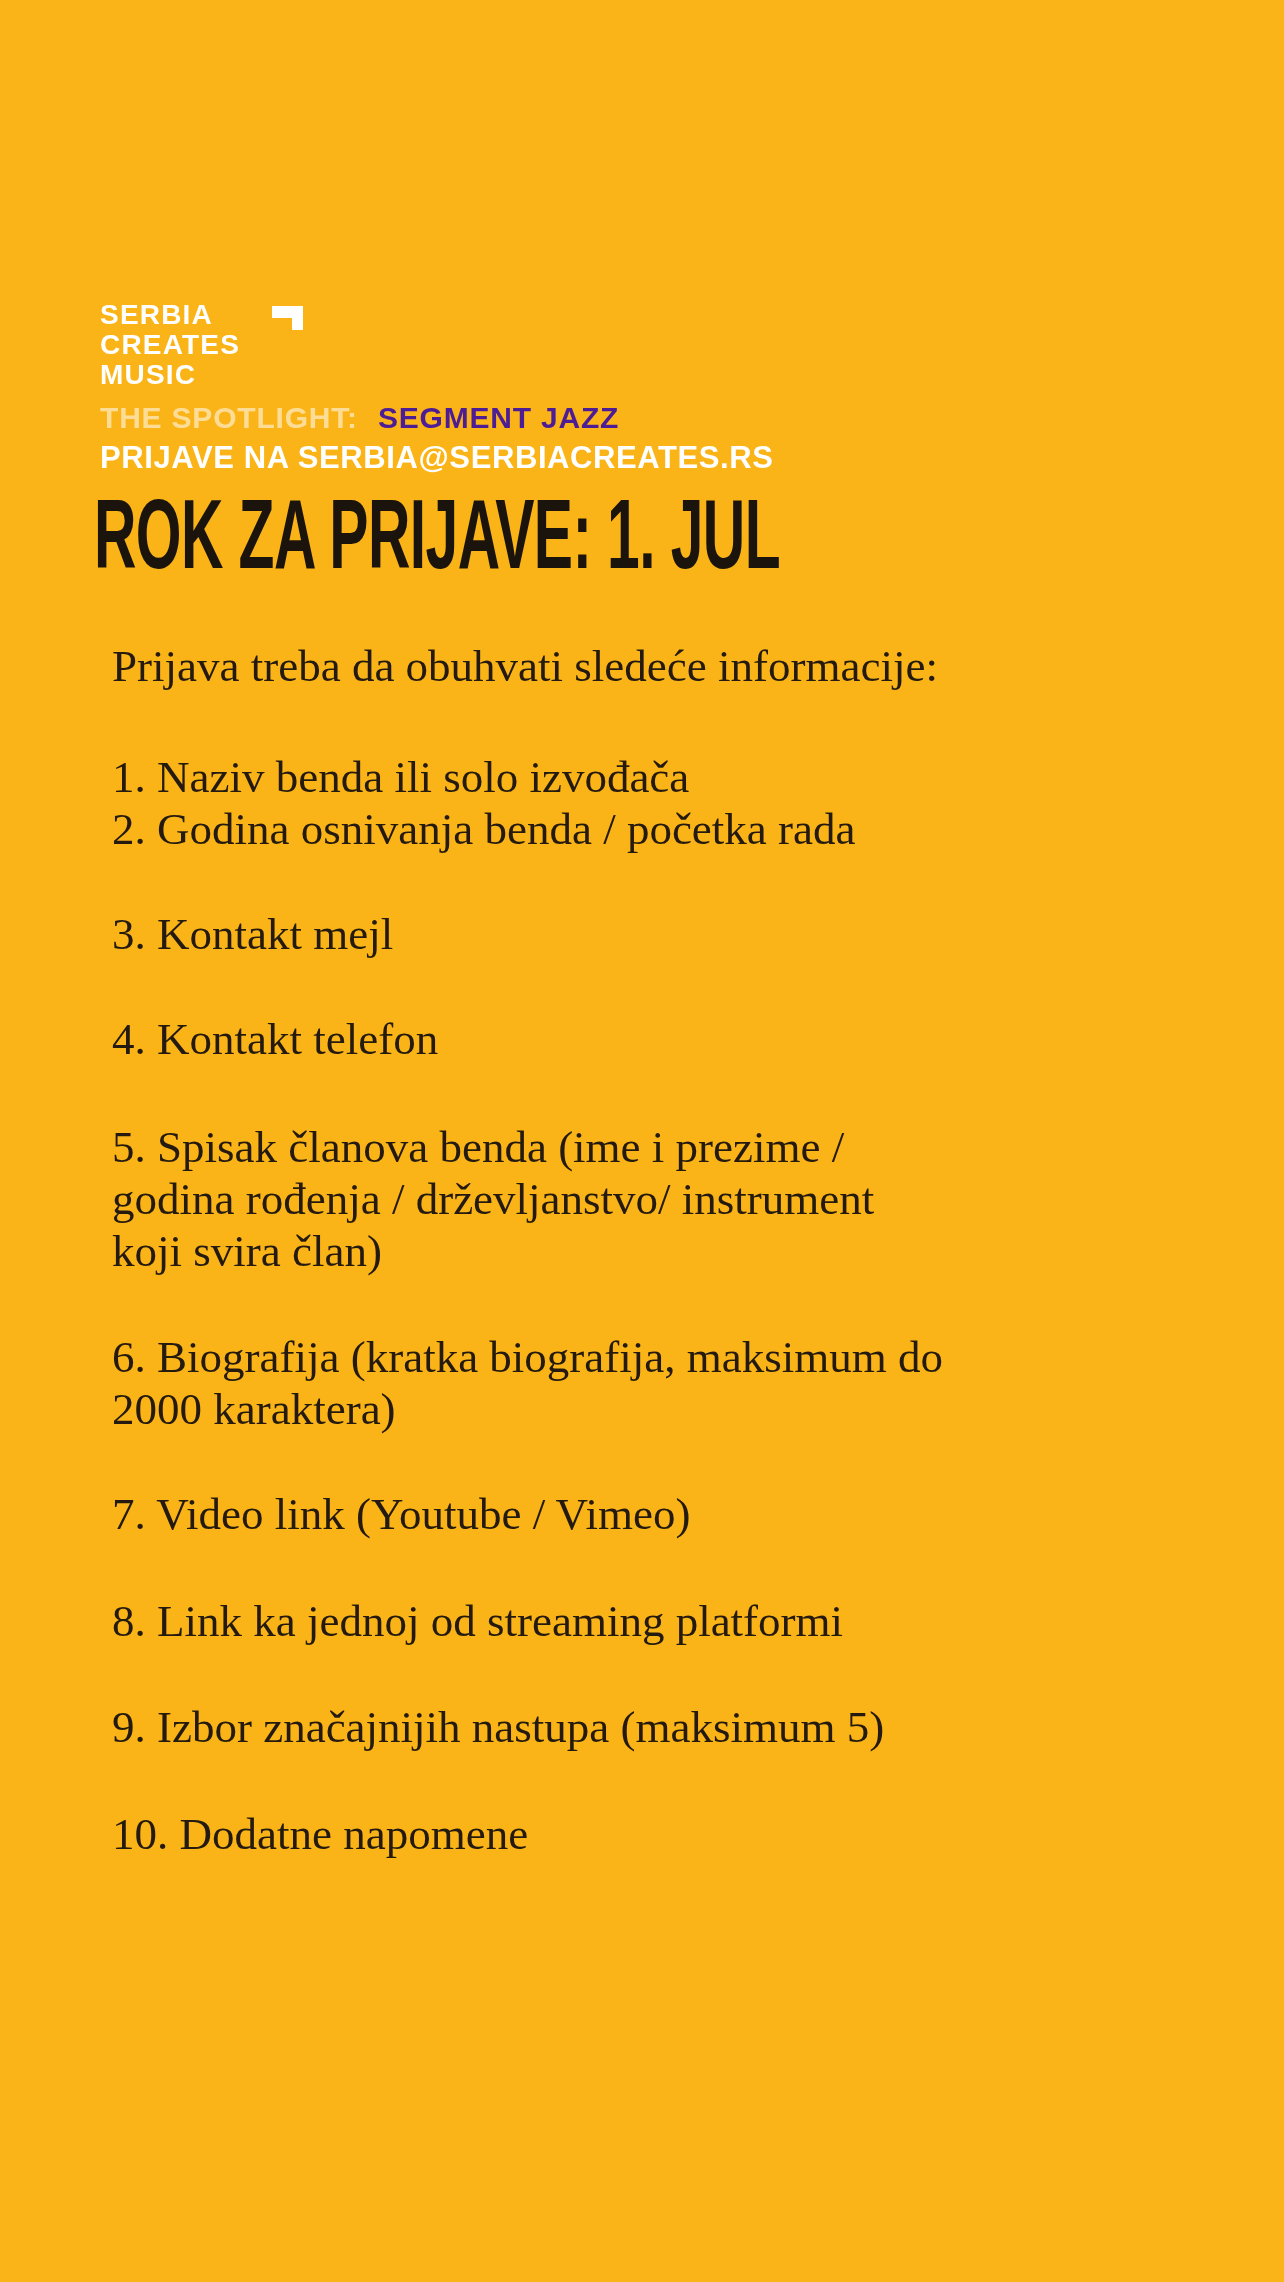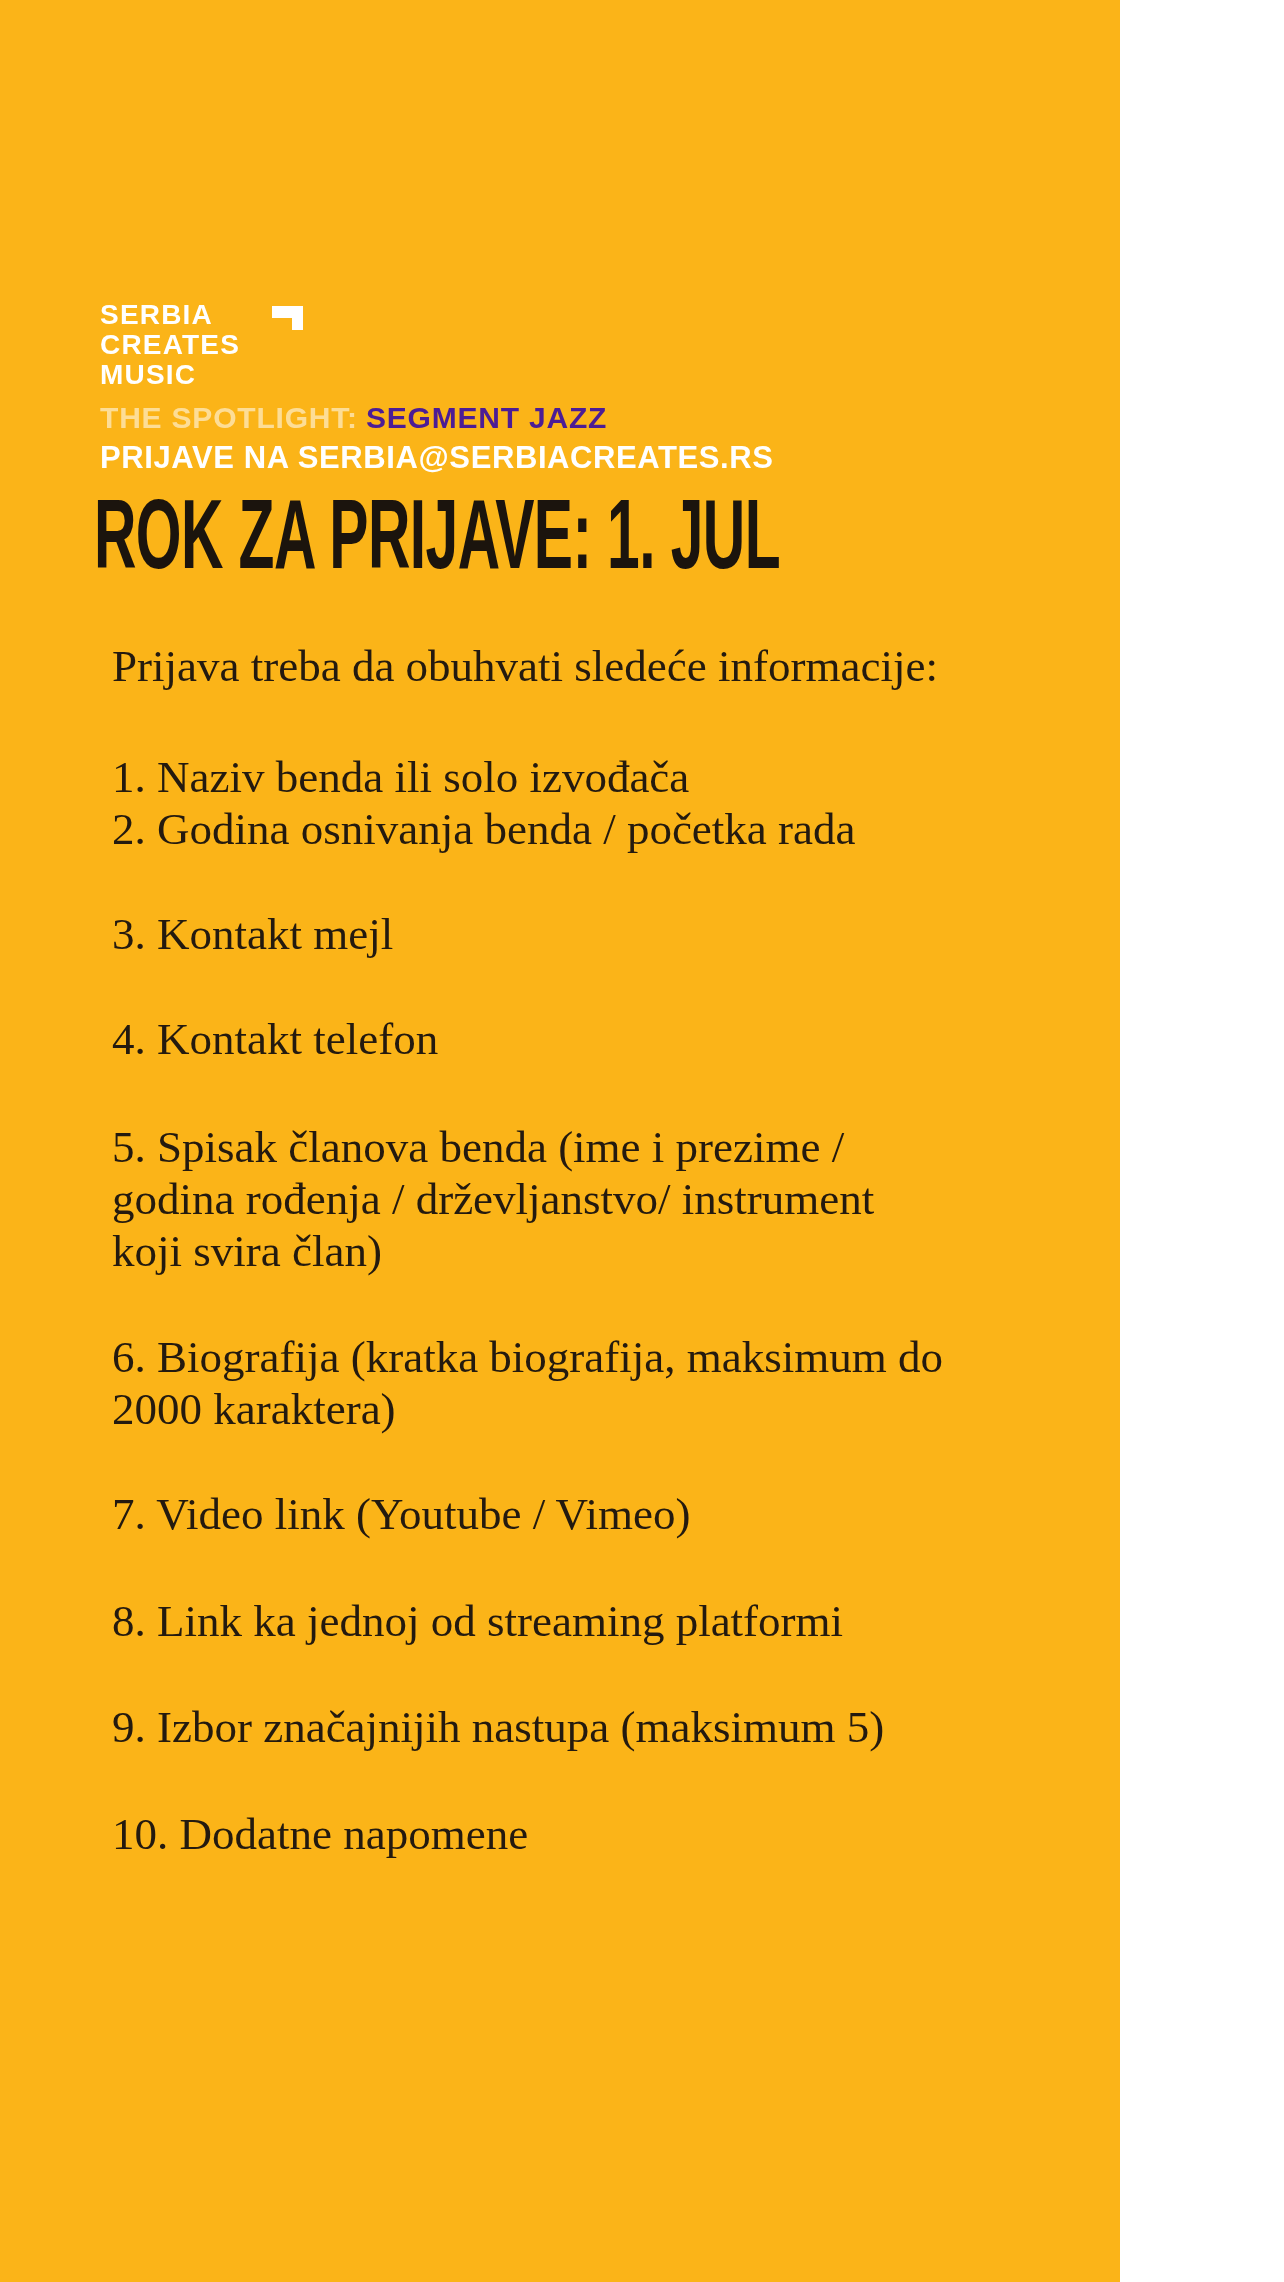--- a/index.html
+++ b/index.html
@@ -3,21 +3,21 @@
 <meta charset="utf-8">
 <style>
   * { margin: 0; padding: 0; box-sizing: border-box; }
   html, body { width: 1284px; height: 2282px; }
   body {
     font-family: "Liberation Sans", sans-serif;
     overflow: hidden;
   }
   .poster {
     position: relative;
-    width: 1120px;
+    width: 1284px;
     height: 2282px;
     background: #FBB418;
   }
 
   
   .logo {
     position: absolute;
     left: 100px;
     top: 300px;
     color: #FFFFFF;
@@ -38,21 +38,21 @@
   .spotlight {
     position: absolute;
     left: 100px;
     top: 401px;
     font-weight: 700;
     font-size: 30px;
     line-height: 34px;
     letter-spacing: 0.8px;
     white-space: nowrap;
   }
-  .spot-prefix { color: rgba(255,255,255,0.55); margin-right: 8px; }
+  .spot-prefix { color: rgba(255,255,255,0.55); margin-right: 20px; }
   .spot-highlight { color: #4c1d95; }
   .apply-line {
     position: absolute;
     left: 100px;
     top: 441px;
     color: #FFFFFF;
     font-weight: 700;
     font-size: 31px;
     line-height: 34px;
     letter-spacing: 0.6px;

